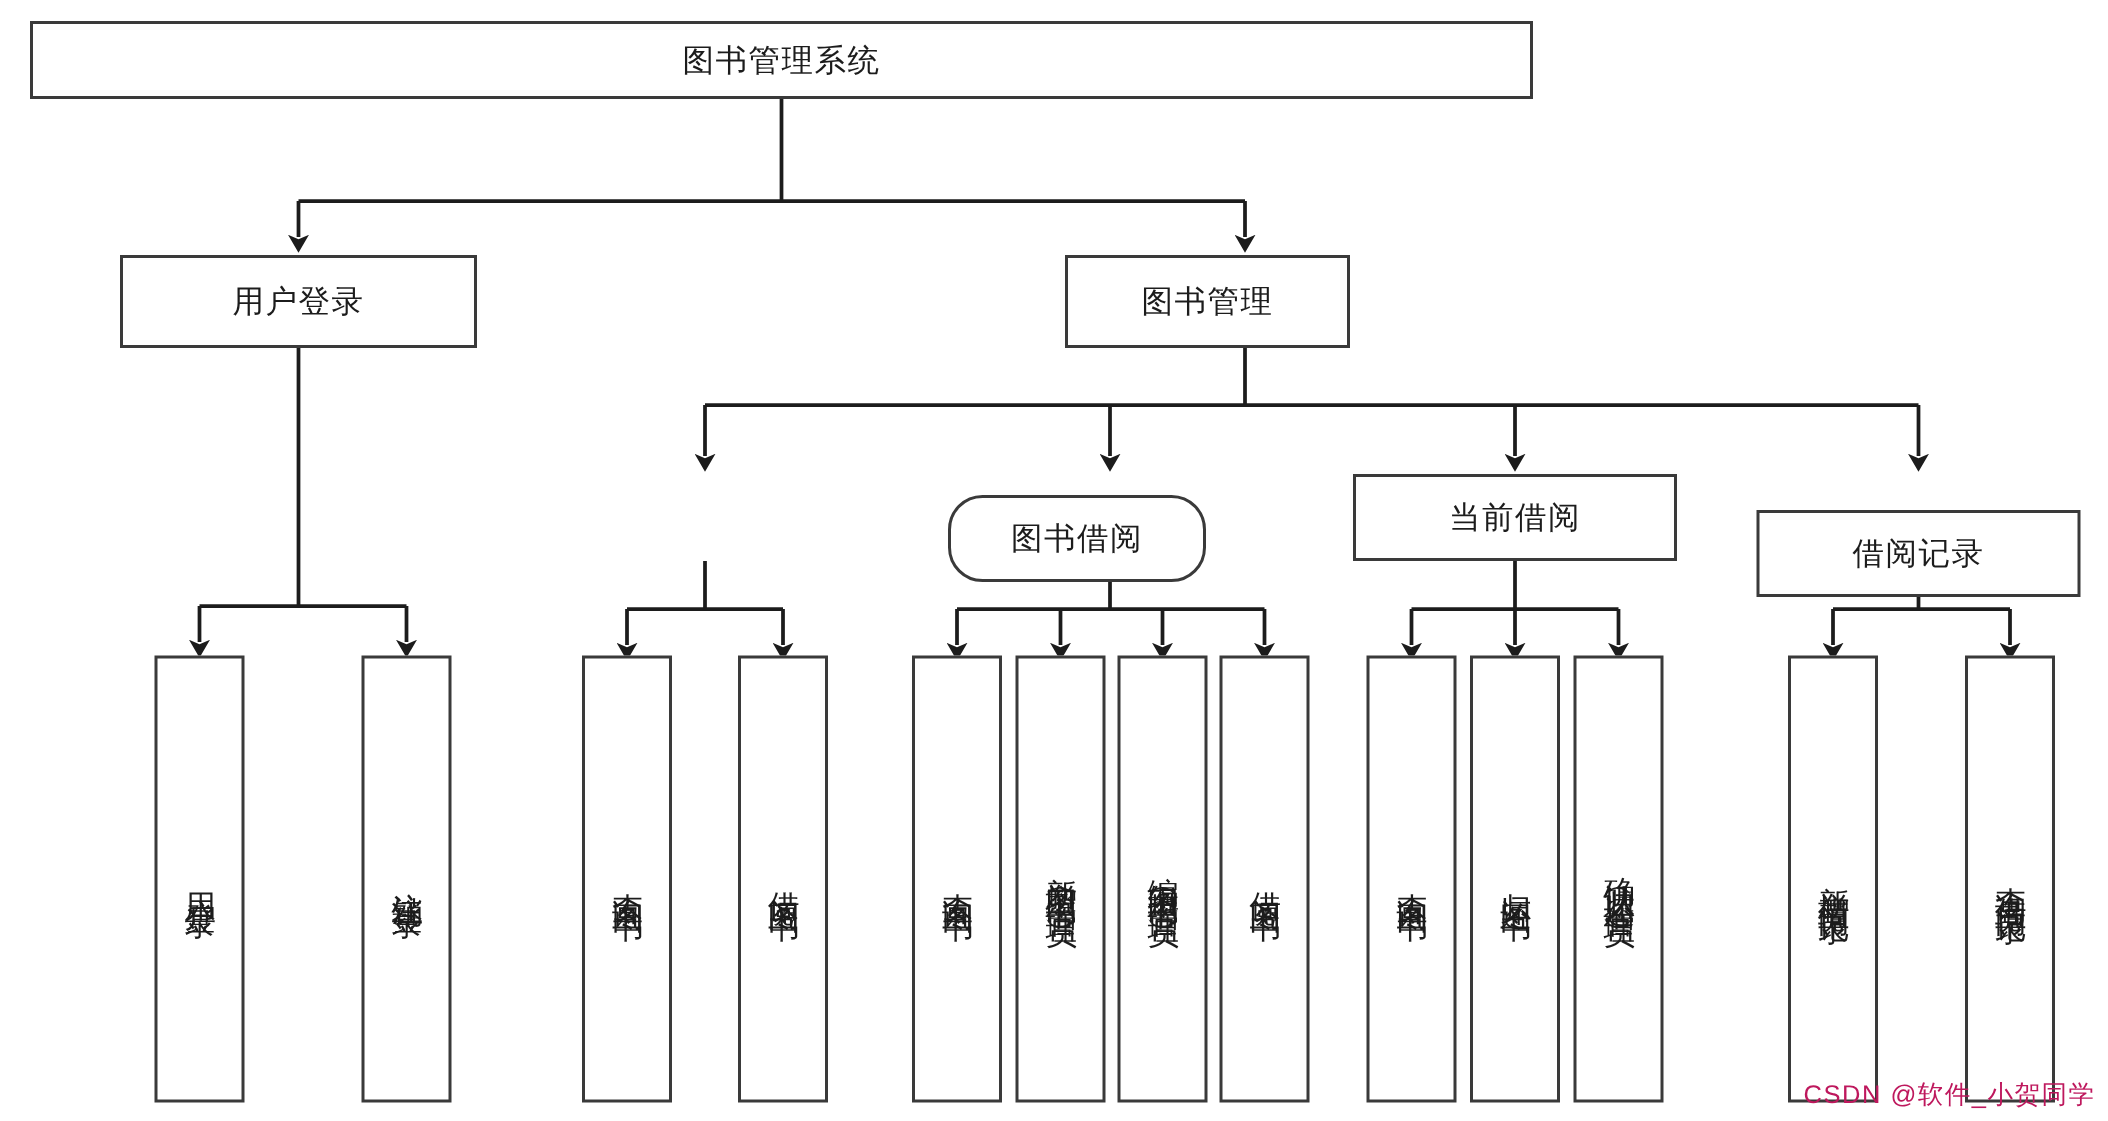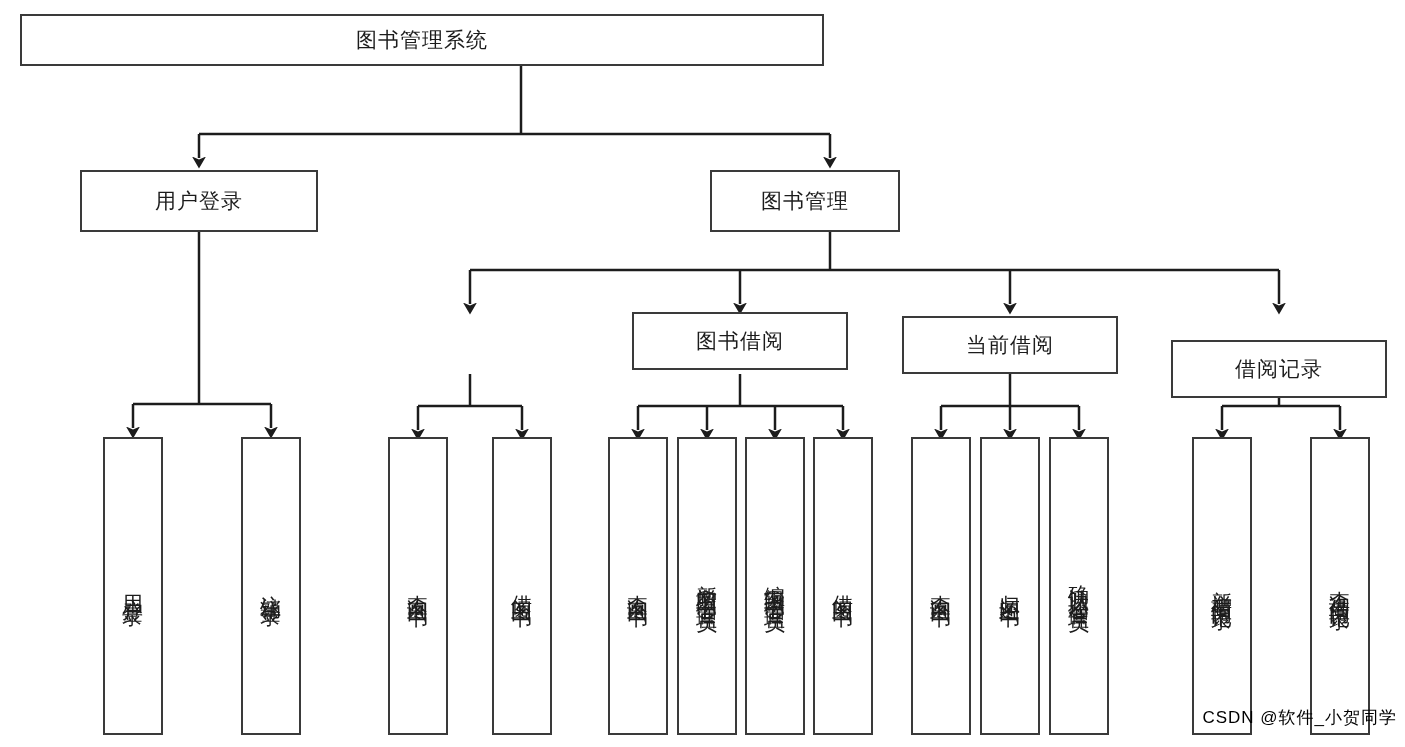--- a/index.html
+++ b/index.html
@@ -46,23 +46,23 @@
   .node.v .vtext {
     writing-mode: vertical-rl;
     text-orientation: upright;
     letter-spacing: 4px;
     line-height: 1;
     white-space: nowrap;
   }
   .watermark {
     position: absolute;
     right: 8px;
-    bottom: 18px;
+    bottom: 6px;
     font-size: 17px;
-    color: #000000;
+    color: #be185d;
     letter-spacing: 1px;
     z-index: 3;
     white-space: nowrap;
   }
 </style>
 </head>
 <body>
 
 <div id="canvas">
 
@@ -110,32 +110,32 @@
       <path d="M1010,406 L1010,430" marker-end="url(#arrow)"></path>
       <path d="M1079,406 L1079,430" marker-end="url(#arrow)"></path>
 
       <path d="M1279,374 L1279,406"></path>
       <path d="M1222,406 L1340,406"></path>
       <path d="M1222,406 L1222,430" marker-end="url(#arrow)"></path>
       <path d="M1340,406 L1340,430" marker-end="url(#arrow)"></path>
     </g>
   </svg>
 
-  <div class="node h" style="left:20px; top:14px; width:804px; height:52px;">
+  <div class="node h" style="left:20px; top:14px; width:1002px; height:52px;">
     <span>图书管理系统</span>
   </div>
 
   <div class="node h" style="left:80px; top:170px; width:238px; height:62px;">
     <span>用户登录</span>
   </div>
   <div class="node h" style="left:710px; top:170px; width:190px; height:62px;">
     <span>图书管理</span>
   </div>
 
-  <div class="node h" style="left:632px; top:312px; width:216px; height:58px;">
+  <div class="node h" style="left:632px; top:330px; width:172px; height:58px;border-radius:23px;">
     <span>图书借阅</span>
   </div>
   <div class="node h" style="left:902px; top:316px; width:216px; height:58px;">
     <span>当前借阅</span>
   </div>
   <div class="node h" style="left:1171px; top:316px; width:216px; height:58px;margin-top:24px;">
     <span>借阅记录</span>
   </div>
 
   <div class="node v" style="left:103px; top:437px; width:60px; height:298px;">

